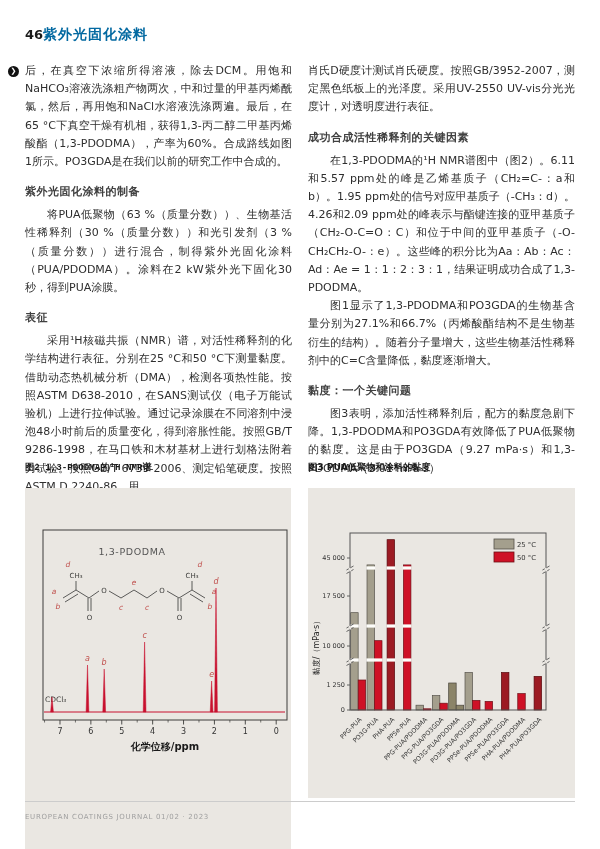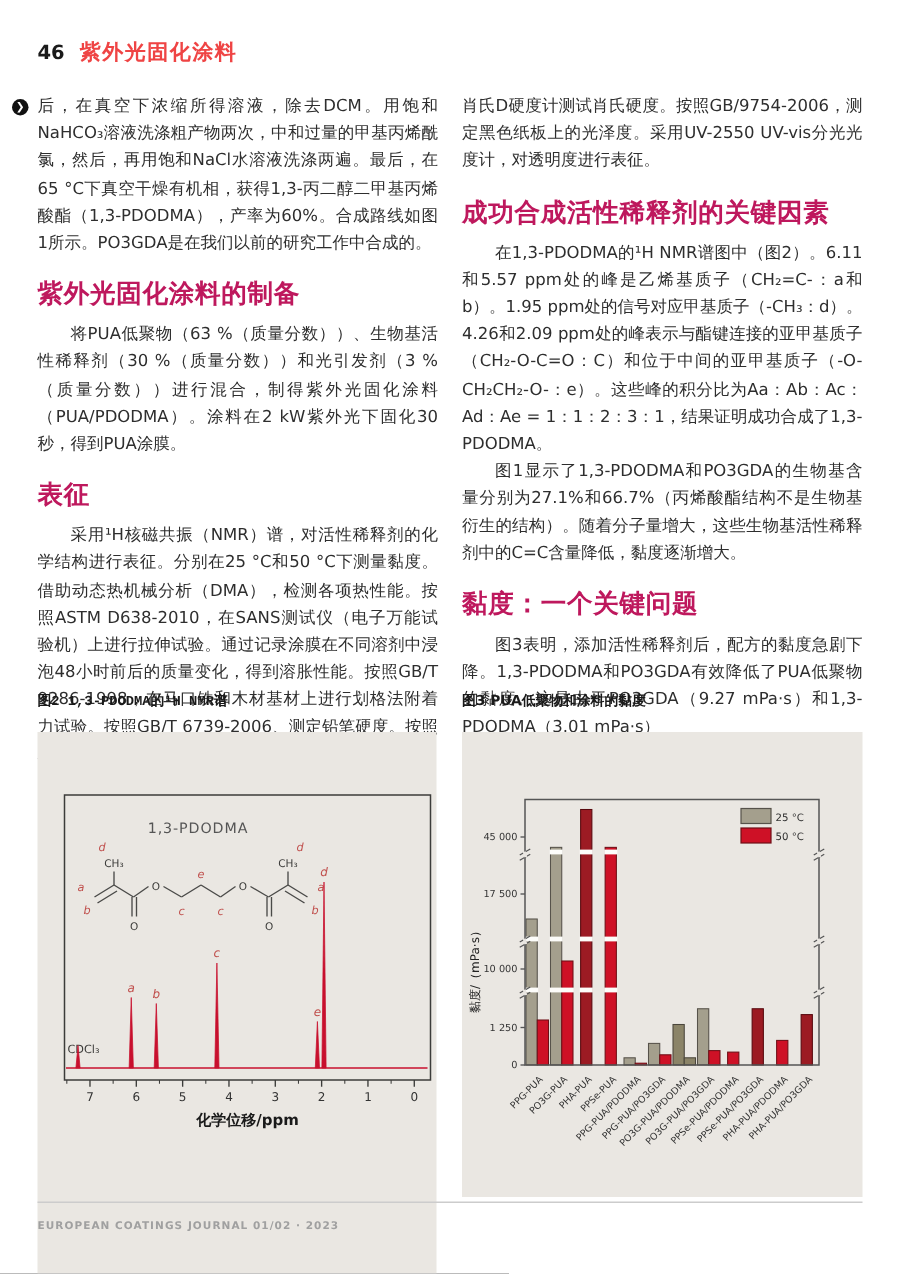--- a/index.html
+++ b/index.html
@@ -1,47 +1,47 @@
 <!DOCTYPE html>
 <html><head>
 <meta charset="utf-8">
 <style>
   html,body{margin:0;padding:0;background:#888;}
   .page{
     position:relative; width:600px; height:849px; background:#ffffff;
     font-family:"DejaVu Sans","Liberation Sans",sans-serif; overflow:hidden;
   }
   .header{position:absolute; top:24px; left:25px; height:20px;}
-  .pagenum{font-size:13px; font-weight:700; color:#1a1a1a; margin-right:10px;}
-  .sectiontitle{font-size:14px; font-weight:700; color:#ef4444; letter-spacing:1px;}
+  .pagenum{font-size:13px; font-weight:700; color:#1a1a1a; margin-right:0;}
+  .sectiontitle{font-size:14px; font-weight:700; color:#0369a1; letter-spacing:1px;}
   .bullet{
     position:absolute; left:8px; top:66px; width:11px; height:11px; border-radius:50%;
     background:#111; color:#fff; font-size:7px; line-height:11px; text-align:center; font-weight:700;
   }
   .col{position:absolute; top:62px; width:267px;}
   .col.left{left:25px;}
   .col.right{left:308px;}
   .body{
     margin:0; font-size:11px; line-height:18.2px; text-align:justify; color:#2e2e2e;
   }
   .body.indent{text-indent:2em;}
   h2{
-    font-size:17px; color:#be185d; font-weight:700; margin:13px 0 7px 0; letter-spacing:0.5px;
+    font-size:11px; color:#404040; font-weight:700; margin:13px 0 7px 0; letter-spacing:0.5px;
   }
   .figcaption{
     position:absolute; top:461px; font-size:9.2px; font-weight:700; color:#1a1a1a; width:267px;
   }
   .figcaption.c2{left:25px;font-family:Liberation Mono, monospace;}
   .figcaption.c3{left:308px;}
   .figbox{position:absolute; top:488px; background:#eae7e2;}
   .figbox.nmr{left:25px; width:266px; height:386px;}
   .figbox.bars{left:308px; width:267px; height:310px;}
   .footer-rule{position:absolute; left:25px; top:801px; width:550px; height:1px; background:#cccccc;}
   .footer-text{
-    position:absolute; left:25px; top:813px; font-size:7px; color:#a0a0a0; letter-spacing:0.7px;font-weight:bold;
+    position:absolute; left:25px; top:813px; font-size:7px; color:#a0a0a0; letter-spacing:0.7px;
   }
   svg text{font-family:"DejaVu Sans","Liberation Sans",sans-serif;}
 </style>
 </head>
 <body>
 
 <div class="page">
 
   <div class="header">
     <span class="pagenum">46</span><span class="sectiontitle">紫外光固化涂料</span>
@@ -51,21 +51,21 @@
 
   <div class="col left">
     <p class="body">后，在真空下浓缩所得溶液，除去DCM。用饱和NaHCO₃溶液洗涤粗产物两次，中和过量的甲基丙烯酰氯，然后，再用饱和NaCl水溶液洗涤两遍。最后，在65 °C下真空干燥有机相，获得1,3-丙二醇二甲基丙烯酸酯（1,3-PDODMA），产率为60%。合成路线如图1所示。PO3GDA是在我们以前的研究工作中合成的。</p>
     <h2>紫外光固化涂料的制备</h2>
     <p class="body indent">将PUA低聚物（63 %（质量分数））、生物基活性稀释剂（30 %（质量分数））和光引发剂（3 %（质量分数））进行混合，制得紫外光固化涂料（PUA/PDODMA）。涂料在2 kW紫外光下固化30秒，得到PUA涂膜。</p>
     <h2>表征</h2>
     <p class="body indent">采用¹H核磁共振（NMR）谱，对活性稀释剂的化学结构进行表征。分别在25 °C和50 °C下测量黏度。借助动态热机械分析（DMA），检测各项热性能。按照ASTM D638-2010，在SANS测试仪（电子万能试验机）上进行拉伸试验。通过记录涂膜在不同溶剂中浸泡48小时前后的质量变化，得到溶胀性能。按照GB/T 9286-1998，在马口铁和木材基材上进行划格法附着力试验。按照GB/T 6739-2006、测定铅笔硬度。按照ASTM D 2240-86，用</p>
   </div>
 
   <div class="col right">
-    <p class="body">肖氏D硬度计测试肖氏硬度。按照GB/9754-2006，测定黑色纸板上的光泽度。采用UV-2550 UV-vis分光光度计，对透明度进行表征。</p>
+    <p class="body">肖氏D硬度计测试肖氏硬度。按照GB/3952-2007，测定黑色纸板上的光泽度。采用UV-2550 UV-vis分光光度计，对透明度进行表征。</p>
     <h2>成功合成活性稀释剂的关键因素</h2>
     <p class="body indent">在1,3-PDODMA的¹H NMR谱图中（图2）。6.11和5.57 ppm处的峰是乙烯基质子（CH₂=C-：a和b）。1.95 ppm处的信号对应甲基质子（-CH₃：d）。4.26和2.09 ppm处的峰表示与酯键连接的亚甲基质子（CH₂-O-C=O：C）和位于中间的亚甲基质子（-O-CH₂CH₂-O-：e）。这些峰的积分比为Aa：Ab：Ac：Ad：Ae = 1：1：2：3：1，结果证明成功合成了1,3-PDODMA。</p>
     <p class="body indent">图1显示了1,3-PDODMA和PO3GDA的生物基含量分别为27.1%和66.7%（丙烯酸酯结构不是生物基衍生的结构）。随着分子量增大，这些生物基活性稀释剂中的C=C含量降低，黏度逐渐增大。</p>
     <h2>黏度：一个关键问题</h2>
     <p class="body indent">图3表明，添加活性稀释剂后，配方的黏度急剧下降。1,3-PDODMA和PO3GDA有效降低了PUA低聚物的黏度。这是由于PO3GDA（9.27 mPa·s）和1,3-PDODMA（3.01 mPa·s）</p>
   </div>
 
   <div class="figcaption c2">图2 1,3-PDODMA的¹H NMR谱</div>
   <div class="figcaption c3">图3 PUA低聚物和涂料的黏度</div>
 

